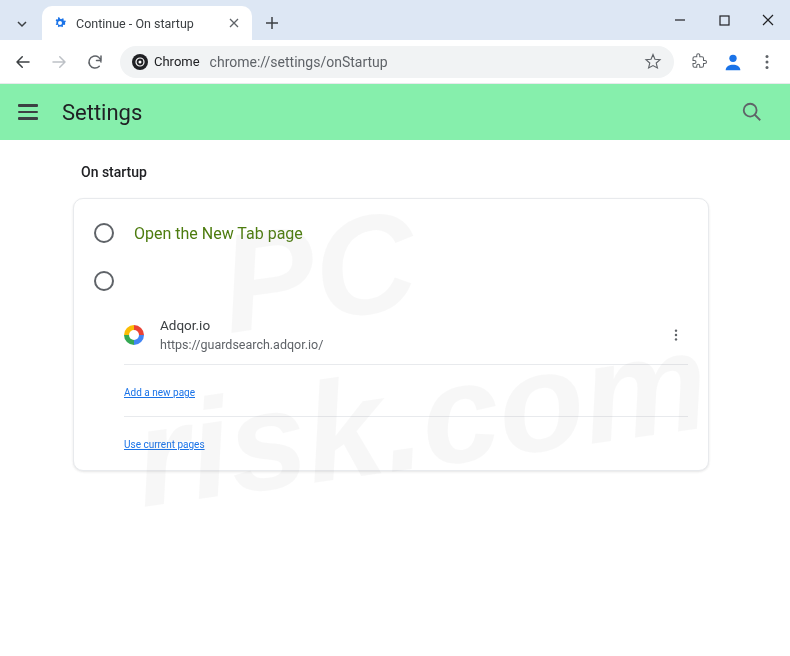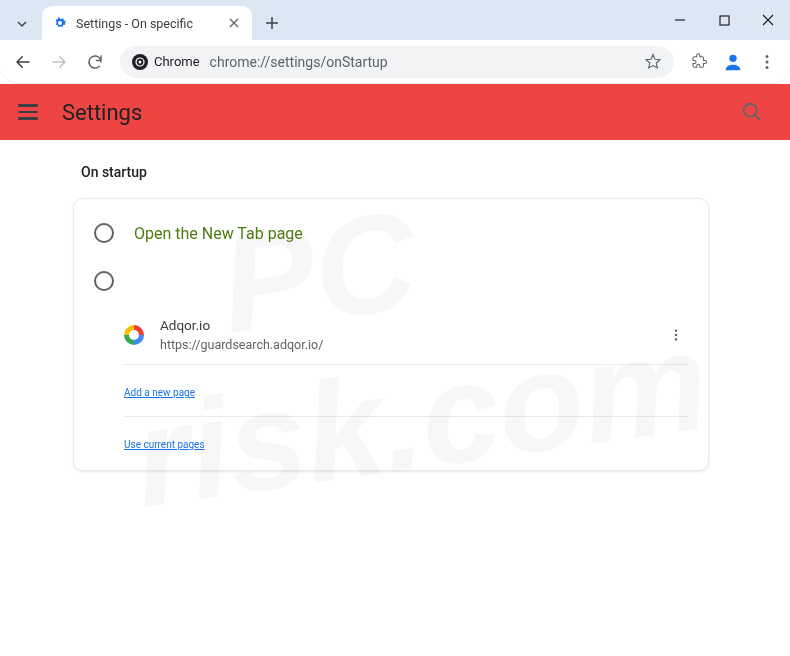--- a/index.html
+++ b/index.html
@@ -10,31 +10,31 @@
   .tab-dropdown { width: 28px; height: 32px; display:flex; align-items:center; justify-content:center; margin-bottom:0; }
   .tab { background: #fff; height: 34px; border-radius: 10px 10px 0 0; display: flex; align-items: center; padding: 0 10px; min-width: 210px; margin-left: 6px; position: relative; }
   .tab .favicon { width:16px; height:16px; margin-right:8px; display:flex; align-items:center; justify-content:center;}
   .tab .title { font-size: 12.5px; color: #3c4043; flex:1; white-space:nowrap; overflow:hidden; text-overflow:ellipsis; }
   .tab .close { width:16px; height:16px; display:flex; align-items:center; justify-content:center; margin-left:6px;}
   .newtab { width:28px; height:28px; display:flex; align-items:center; justify-content:center; margin-left:6px; margin-bottom:3px;}
   .win-controls { position:absolute; right:0; top:0; height:40px; display:flex; }
   .win-btn { width:44px; height:40px; display:flex; align-items:center; justify-content:center; }
 
   
-  .toolbar { height: 44px; background:#fff; border-bottom:1px solid #e8eaed; display:flex; align-items:center; padding:0 6px; gap:2px;border-radius:18px;}
+  .toolbar { height: 44px; background:#fff; border-bottom:1px solid #e8eaed; display:flex; align-items:center; padding:0 6px; gap:2px;}
   .tool-btn { width:34px; height:34px; border-radius:50%; display:flex; align-items:center; justify-content:center; color:#5f6368;}
   .tool-btn.disabled { color:#bdc1c6; }
   .omnibox { flex:1; height:32px; background:#f1f3f4; border-radius:16px; display:flex; align-items:center; padding:0 12px; margin:0 6px; gap:10px;}
   .omnibox .chip { display:flex; align-items:center; gap:6px; font-size:13px; color:#202124;}
   .omnibox .chip .chrome-logo { width:16px; height:16px; background:#202124; border-radius:50%; display:flex; align-items:center; justify-content:center;}
   .omnibox .url { font-size:14px; color:#5f6368; flex:1;}
   .profile-btn { width:30px; height:30px; border-radius:50%; display:flex; align-items:center; justify-content:center;}
 
   
-  .settings-header { height:56px; display:flex; align-items:center; padding:0 18px; background:#ef4444;}
+  .settings-header { height:56px; display:flex; align-items:center; padding:0 18px; background:#86efac;}
   .hamburger { width:24px; height:24px; display:flex; flex-direction:column; justify-content:center; gap:4px; margin-right:20px;}
   .hamburger span { height:2.5px; background:#3c4043; border-radius:1px; width:20px;}
   .settings-title { font-size:22px; color:#202124; flex:1; font-weight:400;}
   .search-btn { width:40px; height:40px; display:flex; align-items:center; justify-content:center;}
 
   
   .content { padding: 10px 8px 0 0; display:flex; justify-content:center;}
   .section { width:636px; }
   .section-title { font-size:14px; color:#202124; padding: 14px 0 18px 8px; font-weight:500;}
   .card { background:#fff; border:1px solid #e8eaed; border-radius:10px; box-shadow:0 1px 2px rgba(60,64,67,0.08), 0 1px 3px rgba(60,64,67,0.06); padding: 10px 0;}
@@ -71,21 +71,21 @@
     <svg width="12" height="12" viewBox="0 0 12 12">
         <path d="M2 4l4 4 4-4" stroke="#3c4043" stroke-width="1.5" fill="none"></path>
       </svg>
   </div>
   <div class="tab">
     <span class="favicon">
       <svg width="16" height="16" viewBox="0 0 24 24">
           <path fill="#1a73e8" d="M19.4 13l.6-1-.6-1 1.5-1.2-1-1.7-1.9.4-.8-.8.4-1.9-1.7-1-1.2 1.5-1-.6-1 .6L10.5 3l-1.7 1 .4 1.9-.8.8-1.9-.4-1 1.7L7 10.2l-.6 1 .6 1-1.5 1.2 1 1.7 1.9-.4.8.8-.4 1.9 1.7 1 1.2-1.5 1 .6 1-.6 1.2 1.5 1.7-1-.4-1.9.8-.8 1.9.4 1-1.7L19.4 13zM12 15a3 3 0 110-6 3 3 0 010 6z"></path>
         </svg>
     </span>
-    <span class="title">Settings - On specific</span>
+    <span class="title">Continue - On startup</span>
     <span class="close">
       <svg width="10" height="10" viewBox="0 0 10 10">
           <path d="M1 1l8 8M9 1l-8 8" stroke="#5f6368" stroke-width="1.3"></path>
         </svg>
     </span>
   </div>
   <div class="newtab">
     <svg width="14" height="14" viewBox="0 0 14 14">
         <path d="M7 1v12M1 7h12" stroke="#3c4043" stroke-width="1.5"></path>
       </svg>

